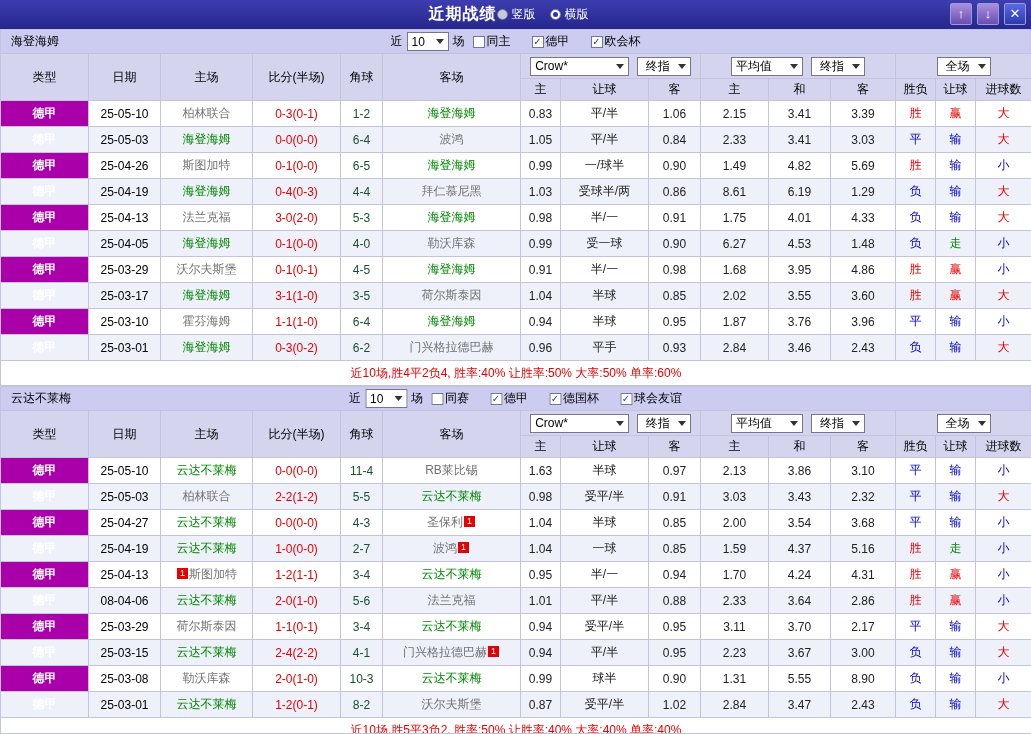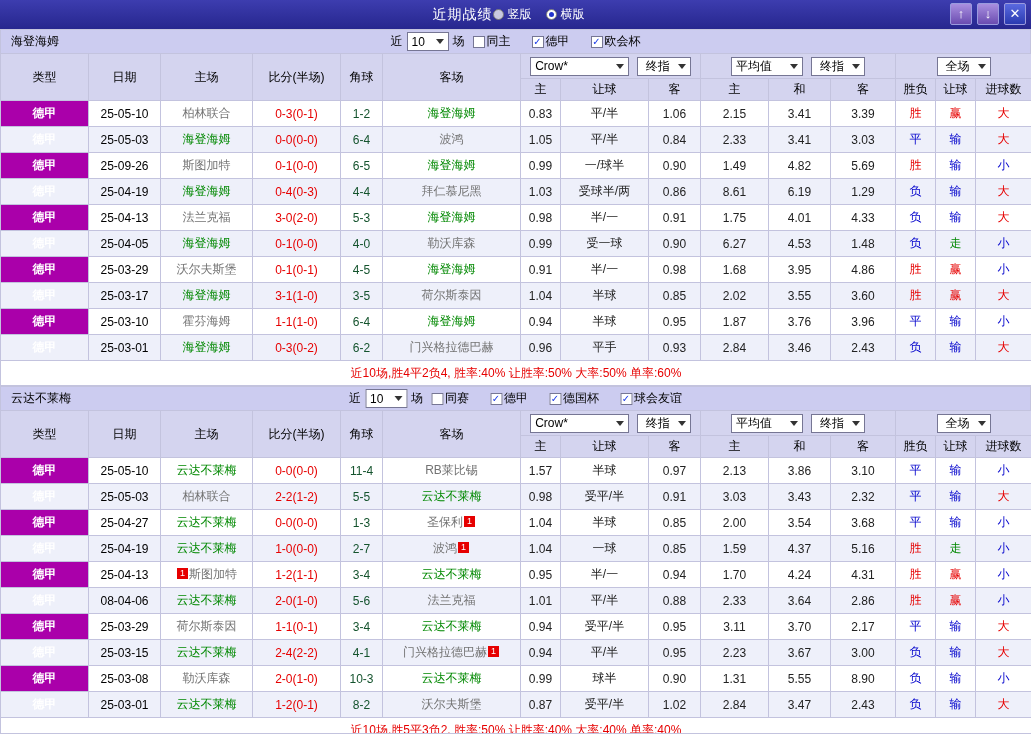--- a/index.html
+++ b/index.html
@@ -1,21 +1,21 @@
 <!DOCTYPE html>
 <html><head>
 <meta charset="utf-8">
 <style>
   html,body{margin:0;padding:0;background:#fff;}
   body{width:1031px;font-family:"Liberation Sans","DejaVu Sans",sans-serif;font-size:12px;color:#000;}
   .app{width:1031px;height:734px;overflow:hidden;border-bottom:1px solid #c3c3de;box-sizing:border-box;}
 
   
   .titlebar{height:29px;background:linear-gradient(#3d3daf,#26268e);display:flex;align-items:center;justify-content:center;position:relative;color:#fff;box-sizing:border-box;}
-  .page-title{font-weight:normal;font-size:14px;letter-spacing:1px;}
+  .page-title{font-weight:bold;font-size:16px;letter-spacing:1px;}
   .radio-opt{display:inline-flex;align-items:center;gap:4px;margin-right:14px;cursor:pointer;}
   .radio{width:11px;height:11px;border-radius:50%;background:#c8c8e0;border:1px solid #777;box-sizing:border-box;display:inline-block;position:relative;}
   .radio.checked{background:#fff;}
   .radio.checked::after{content:'';position:absolute;left:2px;top:2px;width:5px;height:5px;border-radius:50%;background:#2233cc;}
   .tb-buttons{position:absolute;right:5px;top:3px;display:flex;gap:5px;}
   .tb-btn{width:22px;height:22px;border:1px solid #9a9ade;background:linear-gradient(#a98fe0,#6a4cb0);color:#fff;font-size:13px;line-height:18px;text-align:center;cursor:pointer;border-radius:2px;padding:0;font-family:inherit;}
   .tb-btn.close{background:linear-gradient(#5a6ae0,#2a3ab0);font-weight:bold;}
 
   
   .section-bar{background:#ccccf0;border:1px solid #c3c3de;border-bottom:none;height:24px;position:relative;display:flex;align-items:center;box-sizing:border-box;}
@@ -204,21 +204,21 @@
             <td class="odds">0.84</td>
             <td class="odds">2.33</td>
             <td class="odds">3.41</td>
             <td class="odds">3.03</td>
             <td class="res blue">平</td>
             <td class="res blue">输</td>
             <td class="res red">大</td>
           </tr>
           <tr>
             <td class="league">德甲</td>
-            <td>25-09-26</td>
+            <td>25-04-26</td>
             <td><span class="team">斯图加特</span></td>
             <td class="score">0-1(0-0)</td>
             <td class="corner">6-5</td>
             <td><span class="team focus">海登海姆</span></td>
             <td class="odds">0.99</td>
             <td class="odds">一/球半</td>
             <td class="odds">0.90</td>
             <td class="odds">1.49</td>
             <td class="odds">4.82</td>
             <td class="odds">5.69</td>
@@ -456,21 +456,21 @@
         </tr>
       </thead>
       <tbody>
           <tr>
             <td class="league">德甲</td>
             <td>25-05-10</td>
             <td><span class="team focus">云达不莱梅</span></td>
             <td class="score">0-0(0-0)</td>
             <td class="corner">11-4</td>
             <td><span class="team">RB莱比锡</span></td>
-            <td class="odds">1.57</td>
+            <td class="odds">1.63</td>
             <td class="odds">半球</td>
             <td class="odds">0.97</td>
             <td class="odds">2.13</td>
             <td class="odds">3.86</td>
             <td class="odds">3.10</td>
             <td class="res blue">平</td>
             <td class="res blue">输</td>
             <td class="res blue">小</td>
           </tr>
           <tr>
@@ -488,21 +488,21 @@
             <td class="odds">2.32</td>
             <td class="res blue">平</td>
             <td class="res blue">输</td>
             <td class="res red">大</td>
           </tr>
           <tr>
             <td class="league">德甲</td>
             <td>25-04-27</td>
             <td><span class="team focus">云达不莱梅</span></td>
             <td class="score">0-0(0-0)</td>
-            <td class="corner">1-3</td>
+            <td class="corner">4-3</td>
             <td><span class="team">圣保利</span><span class="card">1</span></td>
             <td class="odds">1.04</td>
             <td class="odds">半球</td>
             <td class="odds">0.85</td>
             <td class="odds">2.00</td>
             <td class="odds">3.54</td>
             <td class="odds">3.68</td>
             <td class="res blue">平</td>
             <td class="res blue">输</td>
             <td class="res blue">小</td>

